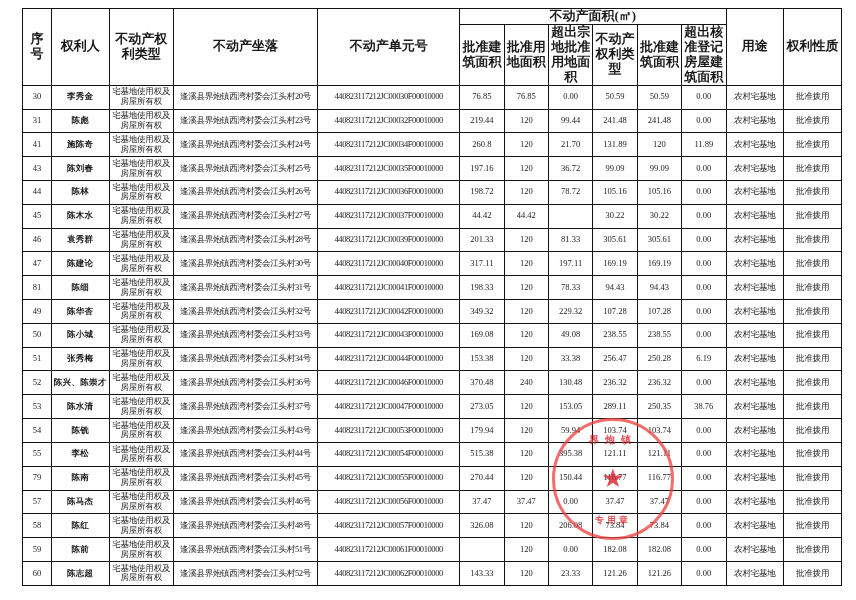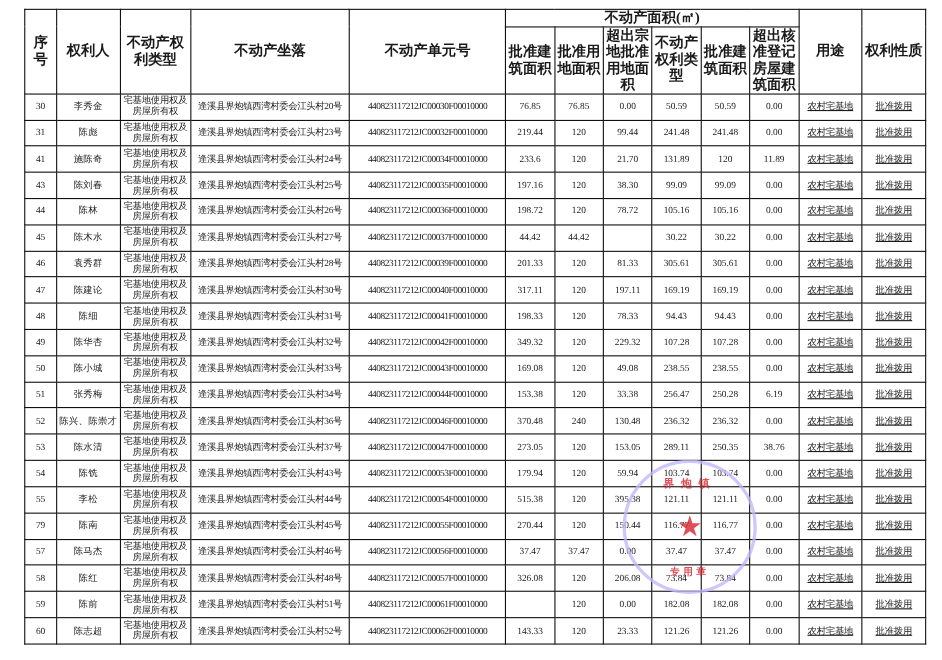--- a/index.html
+++ b/index.html
@@ -67,32 +67,33 @@
     white-space: nowrap;
   }
   td.unit {
     font-size: 7.3px;
     letter-spacing: -0.4px;
     white-space: nowrap;
   }
   td.owner {
     font-size: 9px;
     letter-spacing: 0.3px;
+    font-weight: bold;
   }
   td.seq { font-size: 8.5px; margin-left: 13px; }
-  td.use, td.nature { font-size: 8px; letter-spacing: -0.2px; white-space: nowrap; text-decoration: underline; }
+  td.use, td.nature { font-size: 8px; letter-spacing: -0.2px; white-space: nowrap; }
 
   
   .seal {
     position: absolute;
-    left: 566px;
+    left: 552px;
     top: 418px;
     width: 116px;
     height: 116px;
-    border: 3px solid #c4b5fd;
+    border: 3px solid #ef4444;
     border-radius: 50%;
     opacity: 0.78;
     pointer-events: none;
   }
   .seal .star {
     position: absolute;
     left: 50%;
     top: 50%;
     transform: translate(-50%,-50%);
     color: #d6202a;
@@ -193,38 +194,38 @@
           <td>0.00</td>
           <td class="use">农村宅基地</td>
           <td class="nature">批准拨用</td>
         </tr>
         <tr>
           <td class="seq">41</td>
           <td class="owner">施陈奇</td>
           <td class="rtype">宅基地使用权及房屋所有权</td>
           <td class="loc">逢溪县界炮镇西湾村委会江头村24号</td>
           <td class="unit">440823117212JC00034F00010000</td>
-          <td>233.6</td>
+          <td>260.8</td>
           <td>120</td>
           <td>21.70</td>
           <td>131.89</td>
           <td>120</td>
           <td>11.89</td>
           <td class="use">农村宅基地</td>
           <td class="nature">批准拨用</td>
         </tr>
         <tr>
           <td class="seq">43</td>
           <td class="owner">陈刘春</td>
           <td class="rtype">宅基地使用权及房屋所有权</td>
           <td class="loc">逢溪县界炮镇西湾村委会江头村25号</td>
           <td class="unit">440823117212JC00035F00010000</td>
           <td>197.16</td>
           <td>120</td>
-          <td>38.30</td>
+          <td>36.72</td>
           <td>99.09</td>
           <td>99.09</td>
           <td>0.00</td>
           <td class="use">农村宅基地</td>
           <td class="nature">批准拨用</td>
         </tr>
         <tr>
           <td class="seq">44</td>
           <td class="owner">陈林</td>
           <td class="rtype">宅基地使用权及房屋所有权</td>
@@ -278,21 +279,21 @@
           <td>317.11</td>
           <td>120</td>
           <td>197.11</td>
           <td>169.19</td>
           <td>169.19</td>
           <td>0.00</td>
           <td class="use">农村宅基地</td>
           <td class="nature">批准拨用</td>
         </tr>
         <tr>
-          <td class="seq">48</td>
+          <td class="seq">81</td>
           <td class="owner">陈细</td>
           <td class="rtype">宅基地使用权及房屋所有权</td>
           <td class="loc">逢溪县界炮镇西湾村委会江头村31号</td>
           <td class="unit">440823117212JC00041F00010000</td>
           <td>198.33</td>
           <td>120</td>
           <td>78.33</td>
           <td>94.43</td>
           <td>94.43</td>
           <td>0.00</td>

